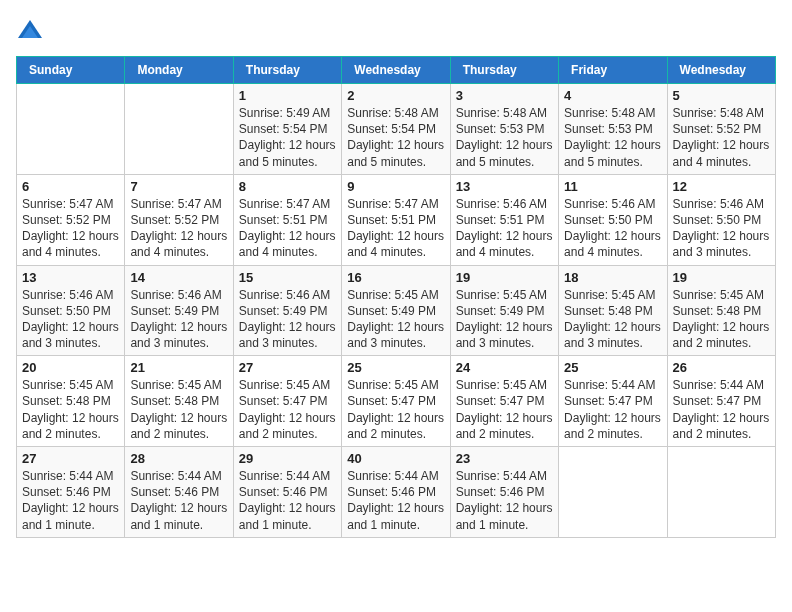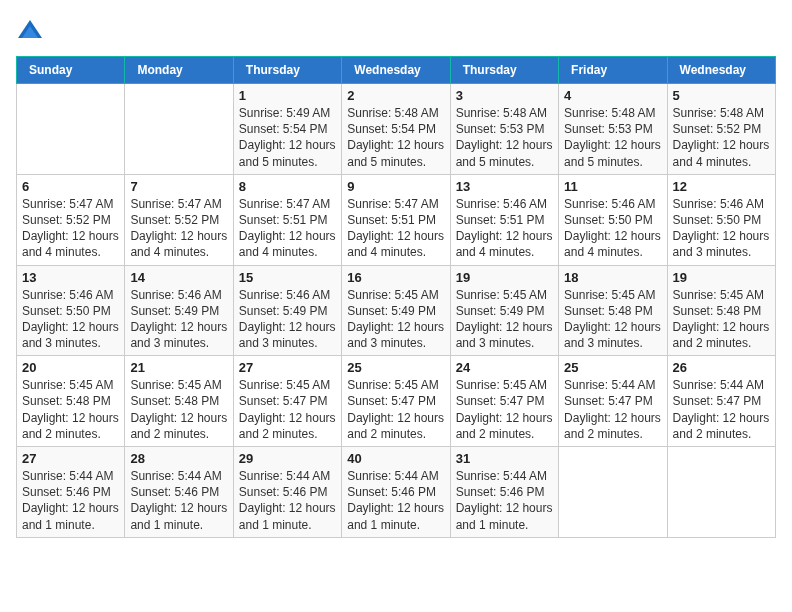--- a/index.html
+++ b/index.html
@@ -343,21 +343,21 @@
 and 1 minute.</div>
         </td>
         <td>
           <span class="day-number">40</span>
           <div class="day-info" style="white-space: pre-line;">Sunrise: 5:44 AM
 Sunset: 5:46 PM
 Daylight: 12 hours
 and 1 minute.</div>
         </td>
         <td>
-          <span class="day-number">31</span>
+          <span class="day-number">23</span>
           <div class="day-info" style="white-space: pre-line;">Sunrise: 5:44 AM
 Sunset: 5:46 PM
 Daylight: 12 hours
 and 1 minute.</div>
         </td>
         <td class="empty-cell"></td>
         <td class="empty-cell"></td>
       </tr>
     </tbody>
 </table>

